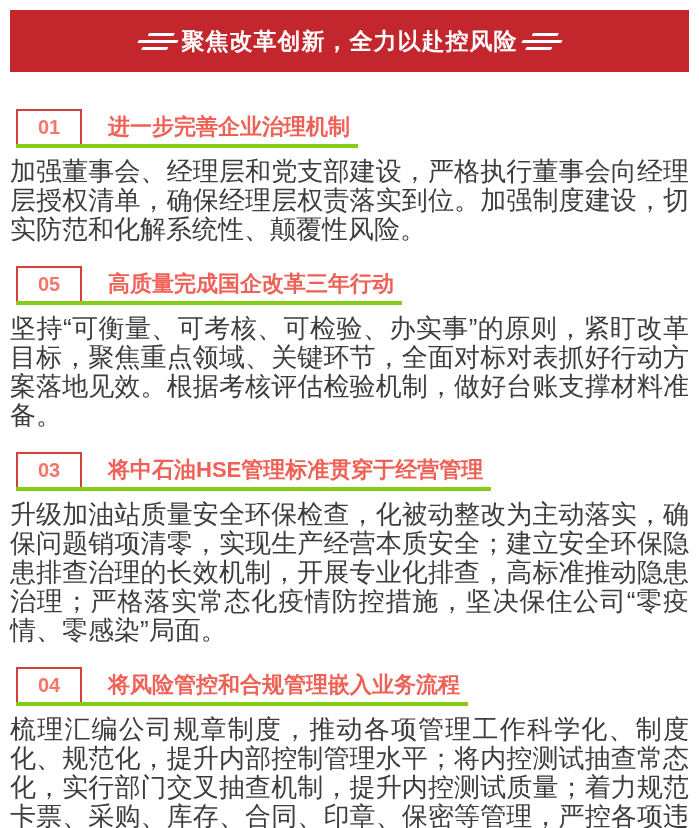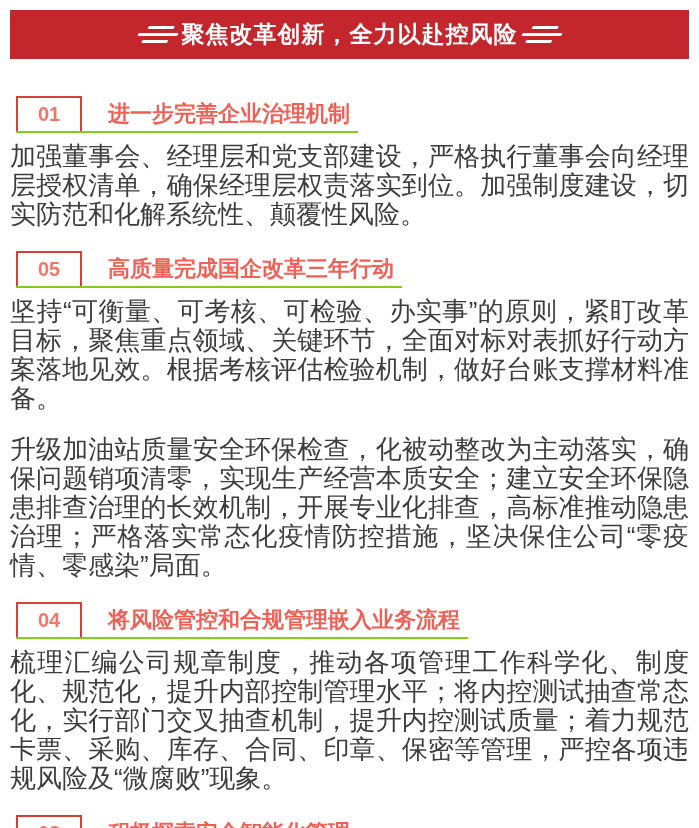--- a/index.html
+++ b/index.html
@@ -2,21 +2,21 @@
 <html><head>
 <meta charset="utf-8">
 <style>
   * { margin: 0; padding: 0; box-sizing: border-box; }
   html, body { width: 699px; height: 828px; background: #ffffff; overflow: hidden; }
   body { font-family: "Liberation Sans", "DejaVu Sans", sans-serif; }
 
   
   .banner {
     margin: 10px 10px 0 10px;
-    height: 49px;
+    height: 62px;
     background: #c3272d;
     display: flex;
     align-items: center;
     justify-content: center;
     gap: 4px;
   }
   .banner-title {
     color: #ffffff;
     font-size: 23px;
     font-weight: 700;
@@ -41,21 +41,21 @@
   .deco i:nth-child(3) { width: 26px; }
 
   
   .section { padding: 0 10px; margin-top: 22px; }
   .section:first-of-type { margin-top: 37px; }
 
   .sec-header {
     margin-left: 6px;
     display: inline-flex;
     align-items: stretch;
-    border-bottom: 2px solid #84cc16;
+    border-bottom: 4px solid #84cc16;
     padding-right: 8px;
     justify-content: space-between;
   }
   .num-box {
     width: 66px;
     height: 35px;
     border: 2px solid #d3423a;
     border-bottom: none;
     display: flex;
     align-items: center;
@@ -111,20 +111,26 @@
   <div class="sec-header">
     <div class="num-box">
       <span>05</span>
     </div>
     <h2 class="sec-title">高质量完成国企改革三年行动</h2>
   </div>
   <p class="sec-body">坚持“可衡量、可考核、可检验、办实事”的原则，紧盯改革目标，聚焦重点领域、关键环节，全面对标对表抓好行动方案落地见效。根据考核评估检验机制，做好台账支撑材料准备。</p>
 </section>
 
 <section class="section">
+  <div class="sec-header">
+    <div class="num-box">
+      <span>03</span>
+    </div>
+    <h2 class="sec-title">将中石油HSE管理标准贯穿于经营管理</h2>
+  </div>
   <p class="sec-body">升级加油站质量安全环保检查，化被动整改为主动落实，确保问题销项清零，实现生产经营本质安全；建立安全环保隐患排查治理的长效机制，开展专业化排查，高标准推动隐患治理；严格落实常态化疫情防控措施，坚决保住公司“零疫情、零感染”局面。</p>
 </section>
 
 <section class="section">
   <div class="sec-header">
     <div class="num-box">
       <span>04</span>
     </div>
     <h2 class="sec-title">将风险管控和合规管理嵌入业务流程</h2>
   </div>

